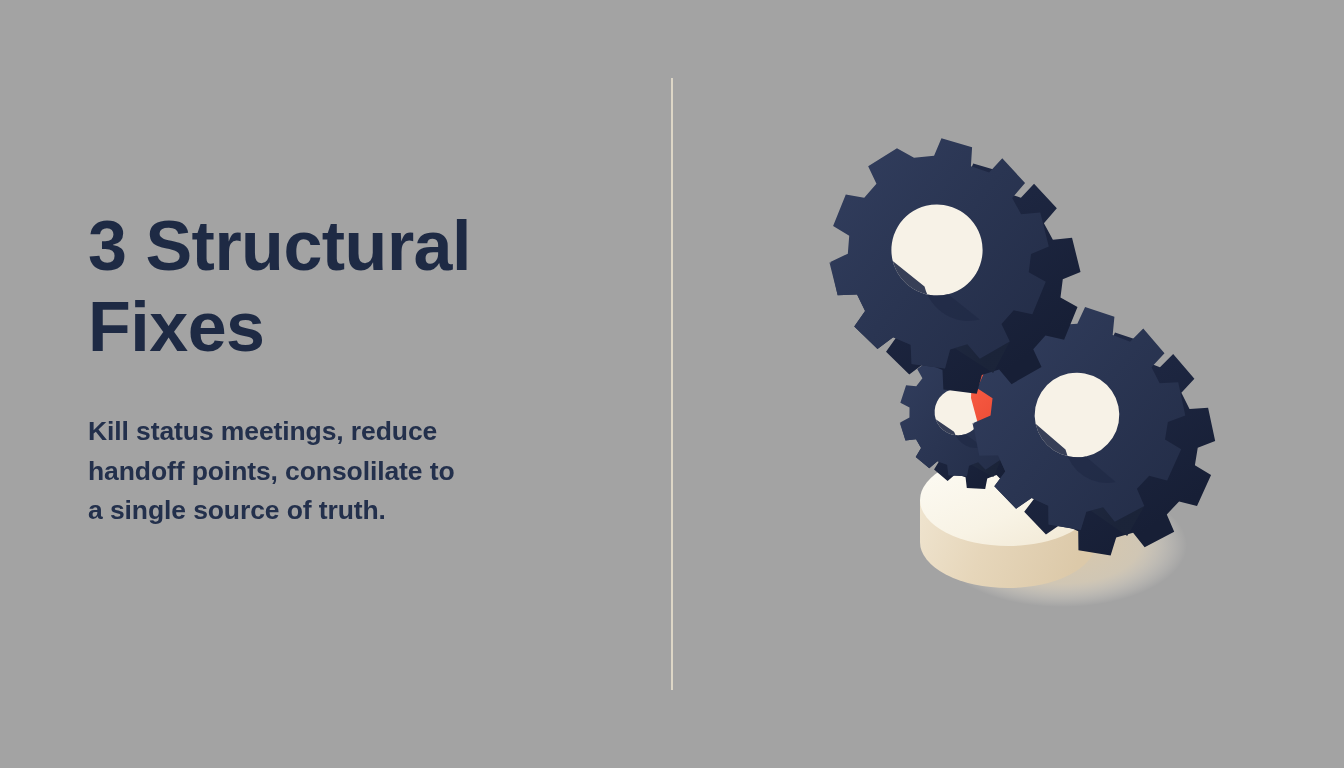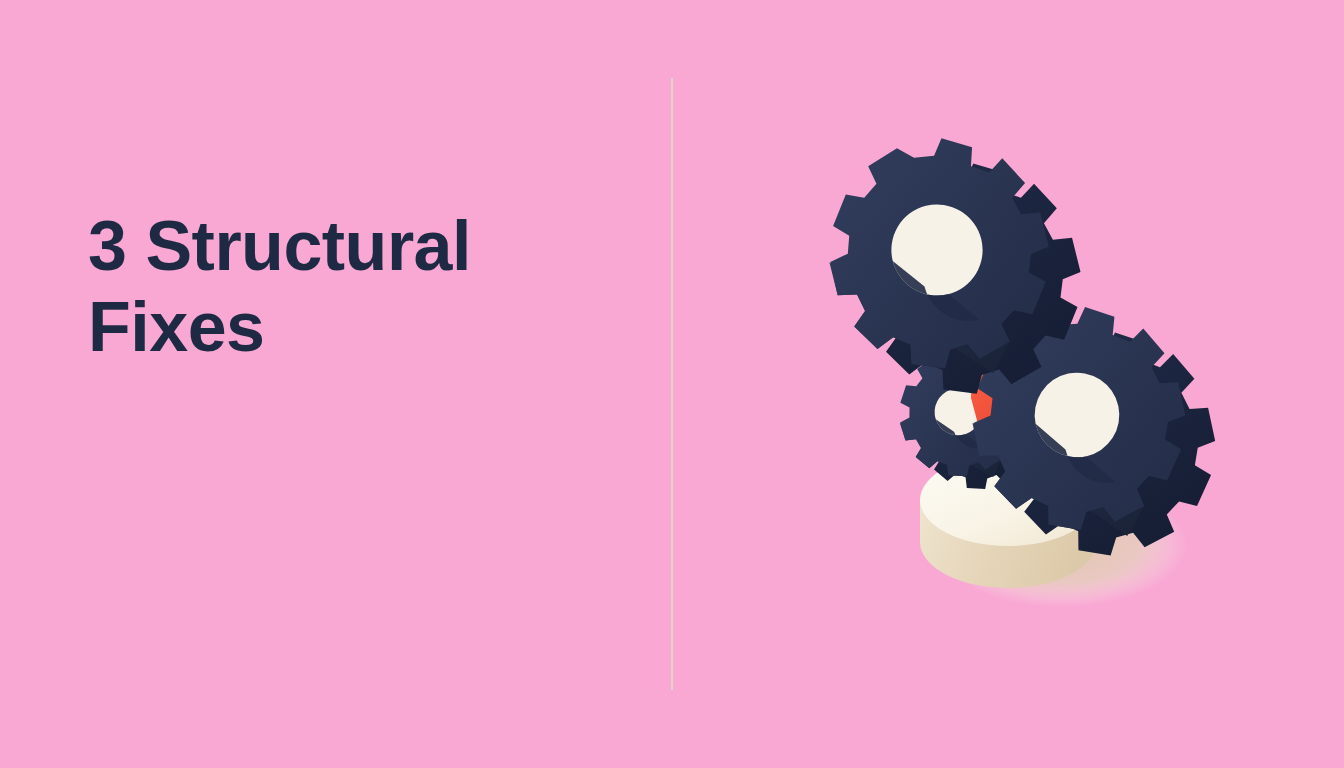--- a/index.html
+++ b/index.html
@@ -13,21 +13,21 @@
     overflow: hidden;
     background: #f7f2e7;
     font-family: "Liberation Sans", sans-serif;
     -webkit-font-smoothing: antialiased;
   }
 
   .slide {
     position: relative;
     width: 1344px;
     height: 768px;
-    background: #f9a8d4;
+    background: #a3a3a3;
     overflow: hidden;
   }
 
   
   .text-pane {
     position: absolute;
     left: 88px;
     top: 206px;
     width: 470px;
   }
@@ -81,20 +81,23 @@
   }
 </style>
 </head>
 <body>
 
 <div class="slide">
 
   <div class="text-pane">
     <h1 class="slide-title">3 Structural
 Fixes</h1>
+    <p class="slide-subtitle">Kill status meetings, reduce
+handoff points, consolilate to
+a single source of truth.</p>
   </div>
 
   <div class="divider"></div>
 
   <div class="art-pane">
     <svg class="art-svg" viewBox="0 0 672 768">
       <defs>
 
         <linearGradient id="gTop" x1="0" y1="0" x2="0.75" y2="1">
           <stop offset="0%" stop-color="#323e5e"></stop>

